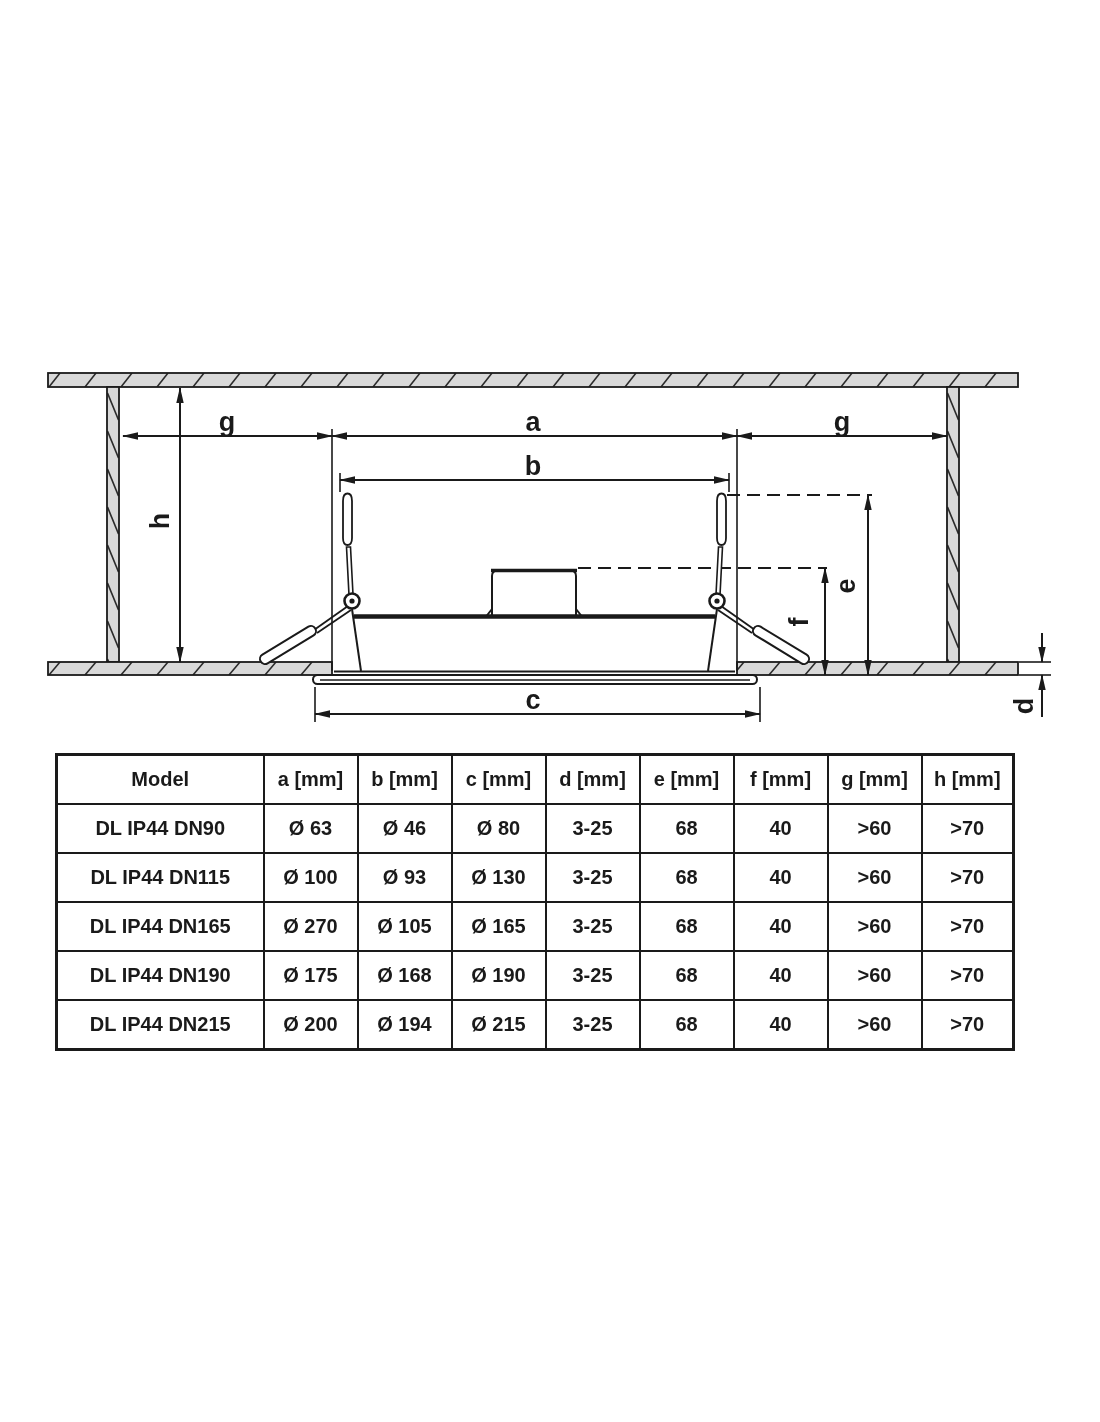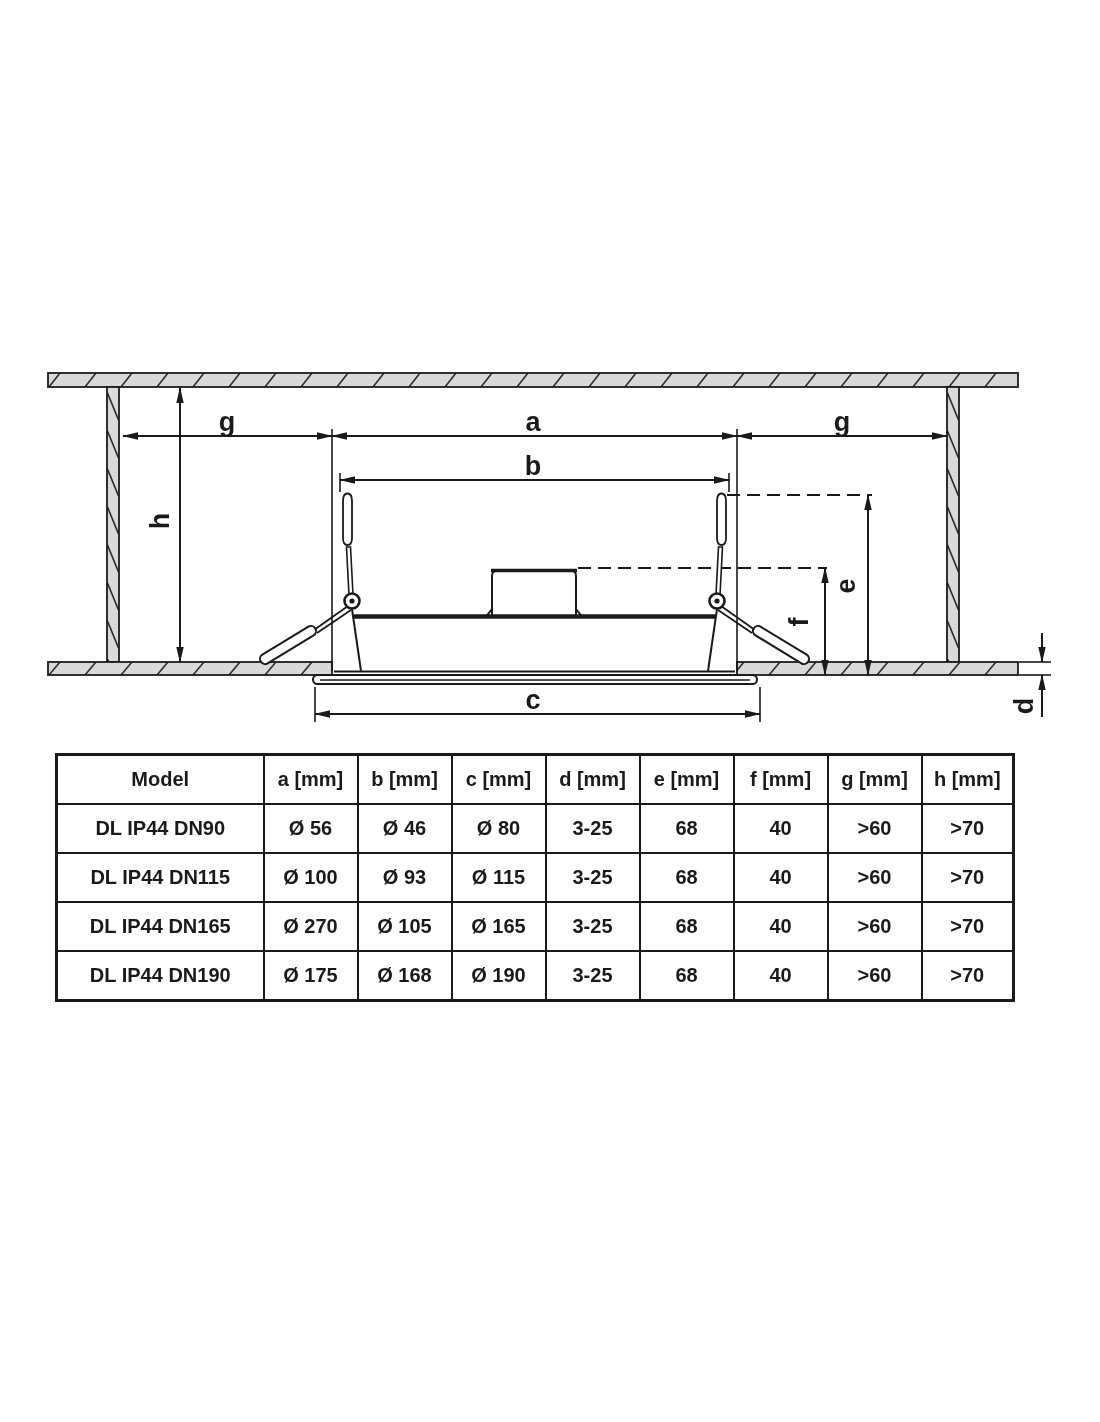--- a/index.html
+++ b/index.html
@@ -157,34 +157,34 @@
         <th>d [mm]</th>
         <th>e [mm]</th>
         <th>f [mm]</th>
         <th>g [mm]</th>
         <th>h [mm]</th>
       </tr>
     </thead>
     <tbody>
       <tr>
         <td>DL IP44 DN90</td>
-        <td>Ø 56</td>
+        <td>Ø 63</td>
         <td>Ø 46</td>
         <td>Ø 80</td>
         <td>3-25</td>
         <td>68</td>
         <td>40</td>
         <td>&gt;60</td>
         <td>&gt;70</td>
       </tr>
       <tr>
         <td>DL IP44 DN115</td>
         <td>Ø 100</td>
         <td>Ø 93</td>
-        <td>Ø 115</td>
+        <td>Ø 130</td>
         <td>3-25</td>
         <td>68</td>
         <td>40</td>
         <td>&gt;60</td>
         <td>&gt;70</td>
       </tr>
       <tr>
         <td>DL IP44 DN165</td>
         <td>Ø 270</td>
         <td>Ø 105</td>
@@ -199,15 +199,26 @@
         <td>DL IP44 DN190</td>
         <td>Ø 175</td>
         <td>Ø 168</td>
         <td>Ø 190</td>
         <td>3-25</td>
         <td>68</td>
         <td>40</td>
         <td>&gt;60</td>
         <td>&gt;70</td>
       </tr>
+      <tr>
+        <td>DL IP44 DN215</td>
+        <td>Ø 200</td>
+        <td>Ø 194</td>
+        <td>Ø 215</td>
+        <td>3-25</td>
+        <td>68</td>
+        <td>40</td>
+        <td>&gt;60</td>
+        <td>&gt;70</td>
+      </tr>
     </tbody>
   </table>
 </div>
 
 </body></html>

